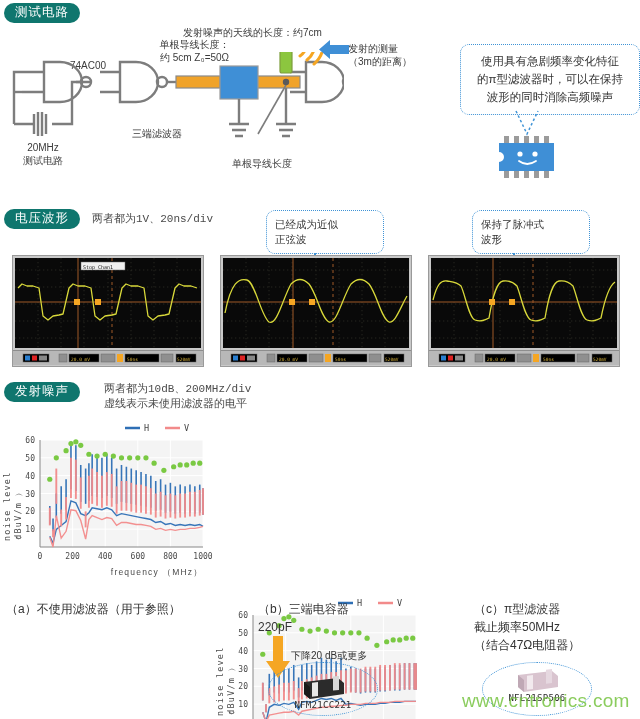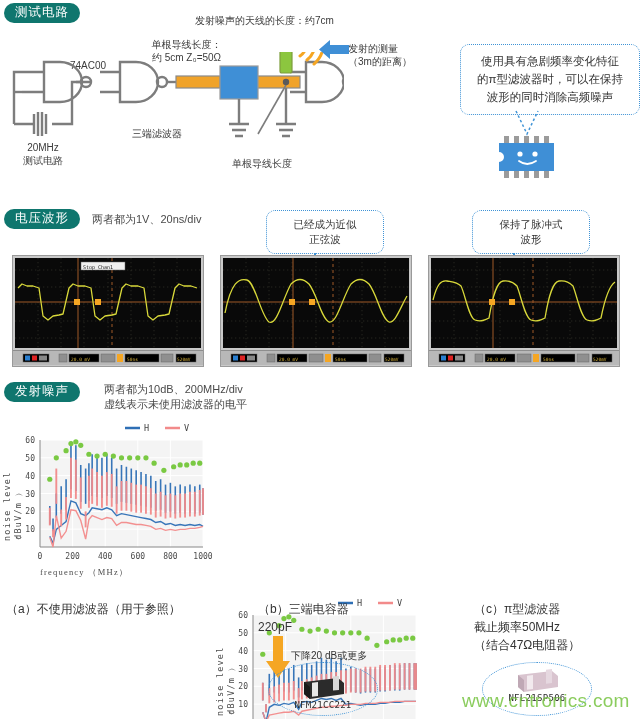--- a/index.html
+++ b/index.html
@@ -6,66 +6,66 @@
   body{
     width:640px;height:719px;background:#ffffff;position:relative;overflow:hidden;
     font-family:"Liberation Sans","DejaVu Sans",sans-serif;color:#3b3b3b;
   }
   .abs{position:absolute;}
   .badge{
     display:inline-block;background:#0f766e;color:#ffffff;border-radius:11px;
     padding:3px 11px 4px;font-size:12.5px;letter-spacing:1px;line-height:1;
   }
   .hdr-note{font-size:11px;color:#4a4a4a;line-height:1.35;white-space:pre-line;
-    font-family:Liberation Sans, sans-serif;}
+    font-family:Liberation Mono, monospace;}
   .lbl{font-size:10px;color:#3b3b3b;line-height:1.3;white-space:pre-line;}
   .lbl-c{text-align:center;}
   .callout{
     border:1.5px dotted #3f93d6;border-radius:9px;background:#ffffff;
     padding:8px 10px;font-size:11.5px;color:#333;line-height:1.55;text-align:center;
     white-space:pre-line;
   }
-  .callout.sm{font-size:10.5px;text-align:center;line-height:1.45;padding:6px 8px;}
+  .callout.sm{font-size:10.5px;text-align:left;line-height:1.45;padding:6px 8px;}
   .leader{background:#3f93d6;width:2px;}
   .leader-dot{width:7px;height:7px;border-radius:50%;background:#3f93d6;}
   
   .scope{border:1px solid #9a9a9a;background:#c9c9c9;}
   .scope-screen{background:#090909;position:relative;overflow:hidden;}
   .scope-bar{background:#b8b8b8;border-top:1px solid #8d8d8d;position:relative;}
   
   .chart-wrap{position:relative;}
   .axis-ylabel{
     position:absolute;writing-mode:vertical-rl;transform:rotate(180deg);
     font-size:8.5px;letter-spacing:1.2px;color:#4a4a4a;
     font-family:"DejaVu Sans Mono","Liberation Mono",monospace;
   }
   .axis-xlabel{position:absolute;font-size:8.5px;letter-spacing:1.2px;color:#4a4a4a;
-    text-align:left;font-family:Liberation Serif, serif;}
+    text-align:right;font-family:Liberation Sans, sans-serif;}
   .caption{font-size:12px;color:#333;line-height:1.5;white-space:pre-line;}
   .part-ellipse{
     border:1.5px dotted #3f93d6;border-radius:50%;display:flex;
     flex-direction:column;align-items:center;justify-content:flex-end;
   }
   .part-name{font-size:9px;color:#2e2e2e;letter-spacing:.3px;
     font-family:"DejaVu Sans Mono","Liberation Mono",monospace;}
   .watermark{
     position:absolute;font-size:19px;color:#77c442;opacity:.85;
     font-family:"Liberation Sans",sans-serif;letter-spacing:.3px;
   }
 </style>
 </head>
 <body>
 
 <div class="abs" style="left:4px;top:2px;">
   <span class="badge">测试电路</span>
 </div>
 
-<div class="abs lbl" style="left:183px;top:14px;margin-left:12px;">发射噪声的天线的长度：约7cm</div>
-
-<div class="abs lbl lbl-c" style="left:124px;top:38px;width:125px;text-align:center;">单根导线长度：
+<div class="abs lbl" style="left:183px;top:26px;">发射噪声的天线的长度：约7cm</div>
+
+<div class="abs lbl lbl-c" style="left:132px;top:38px;width:125px;text-align:center;">单根导线长度：
 约 5cm Z₀=50Ω</div>
 
 <div class="abs lbl" style="left:70px;top:59px;">74AC00</div>
 
 <div class="abs lbl lbl-c" style="left:10px;top:141px;width:66px;">20MHz
 测试电路</div>
 
 <div class="abs lbl" style="left:132px;top:127px;">三端滤波器</div>
 
 <div class="abs lbl" style="left:232px;top:157px;">单根导线长度</div>

